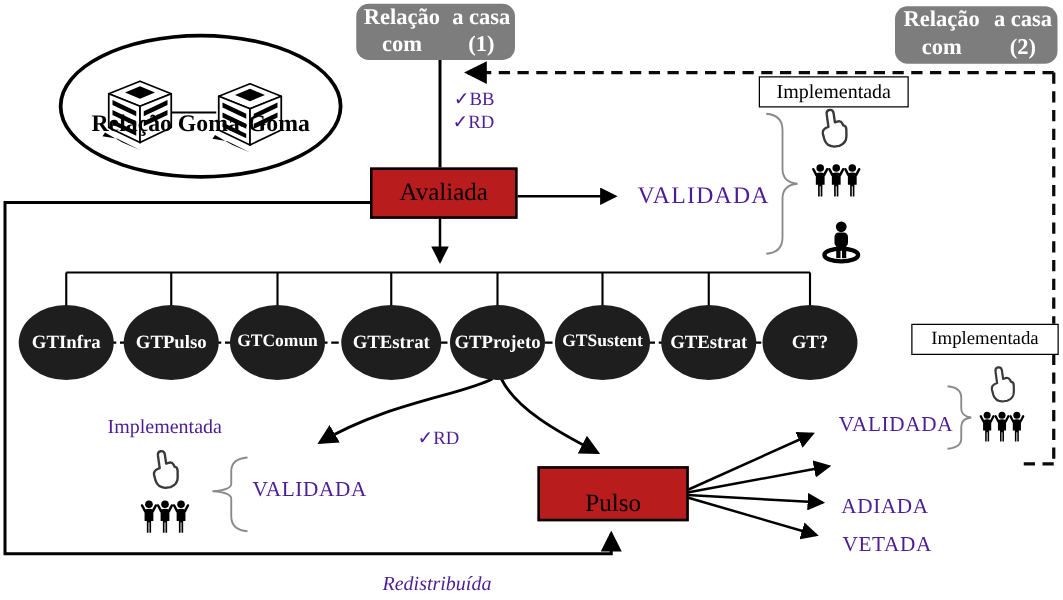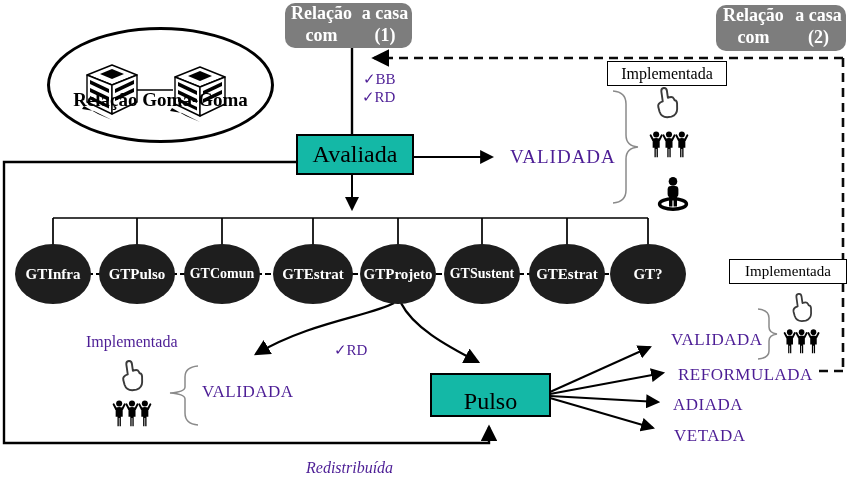--- a/index.html
+++ b/index.html
@@ -5,22 +5,22 @@
   html,body{margin:0;padding:0;background:#fff;}
   .canvas{position:relative;width:850px;height:480px;background:#fff;
           font-family:"Liberation Serif",serif;overflow:hidden;}
   svg.layer{position:absolute;left:0;top:0;width:850px;height:480px;}
   .txt{position:absolute;white-space:nowrap;color:#4c1d95;}
   .graybox{position:absolute;background:var(--box_gray,#7d7d7d);color:#fff;font-weight:700;
            text-align:center;border-radius:10px;font-size:18px;line-height:1.22;
            display:flex;flex-direction:row;justify-content:center;}
   .outbox{position:absolute;background:#fff;border:1.6px solid #000;display:flex;
           align-items:center;justify-content:center;font-size:16px;}
-  .node-box{position:absolute;background:#14b8a6;border:2.4px solid #000;display:flex;
-          align-items:center;justify-content:center;font-size:24px;}
+  .node-box{position:absolute;background:#b91c1c;border:2.4px solid #000;display:flex;
+          align-items:center;justify-content:center;font-size:20px;}
   .gt{position:absolute;top:244px;width:76px;height:60px;background:var(--node_fill,#1e1e1e);
       color:#fff;border-radius:50%;display:flex;align-items:center;
       justify-content:center;font-weight:700;font-size:15px;line-height:1.08;text-align:center;}
   .goma{position:absolute;left:47px;top:27px;width:221px;height:110px;border:3px solid #000;
         border-radius:50%;}
   .goma .lbl{position:absolute;left:0;top:14px;width:100%;text-align:center;
              font-weight:700;font-size:19px;margin-top:45px;}
   .status{letter-spacing:.5px;font-size:17px;}
 </style>
 </head>
@@ -176,19 +176,18 @@
     <span>Estrat</span>
     </div>
   <div class="gt" style="left:610px;">
     <span>GT</span>
     <span>?</span>
     </div>
 
   <span class="txt status" style="left:202px;top:382px;">VALIDADA</span>
 
   <span class="txt status" style="left:671px;top:330px;">VALIDADA</span>
-  <span class="txt status" style="left:678px;top:365px;">REFORMULADA</span>
   <span class="txt status" style="left:673px;top:395px;">ADIADA</span>
   <span class="txt status" style="left:674px;top:426px;">VETADA</span>
 
   <span class="txt" style="left:306px;top:459px;font-size:16px;font-style:italic;">Redistribuída</span>
 
 </div>
 
 </body></html>

